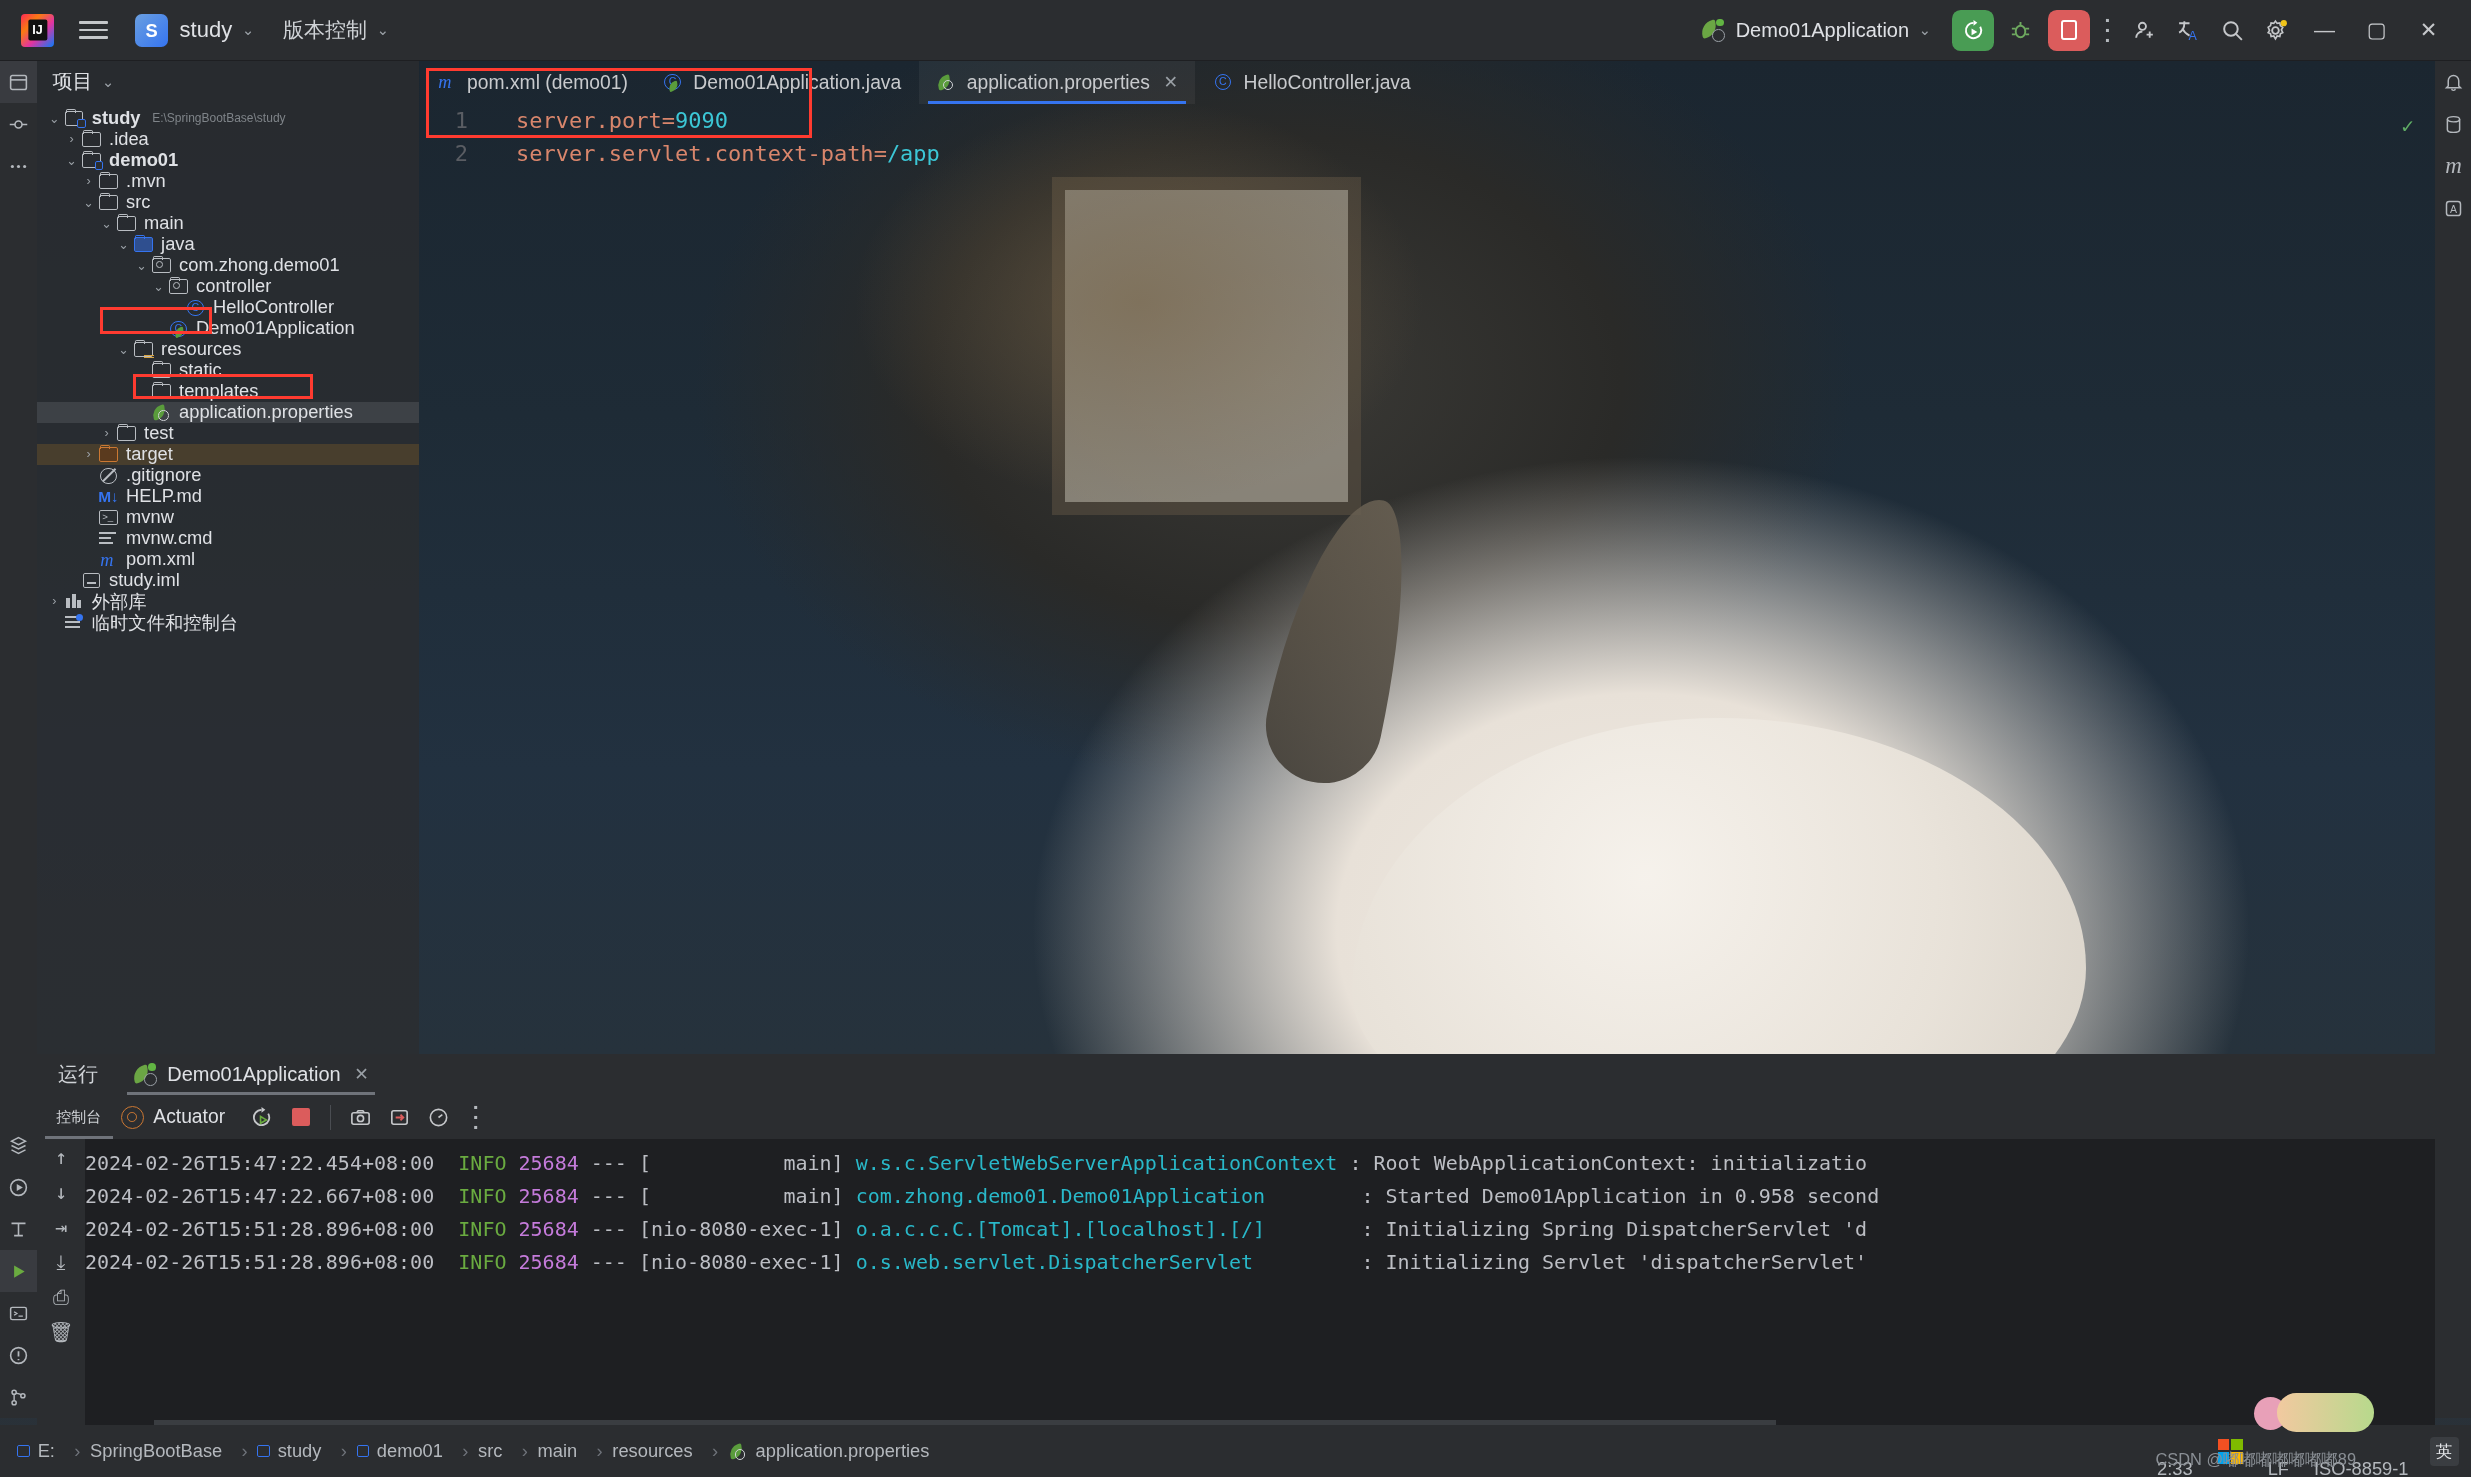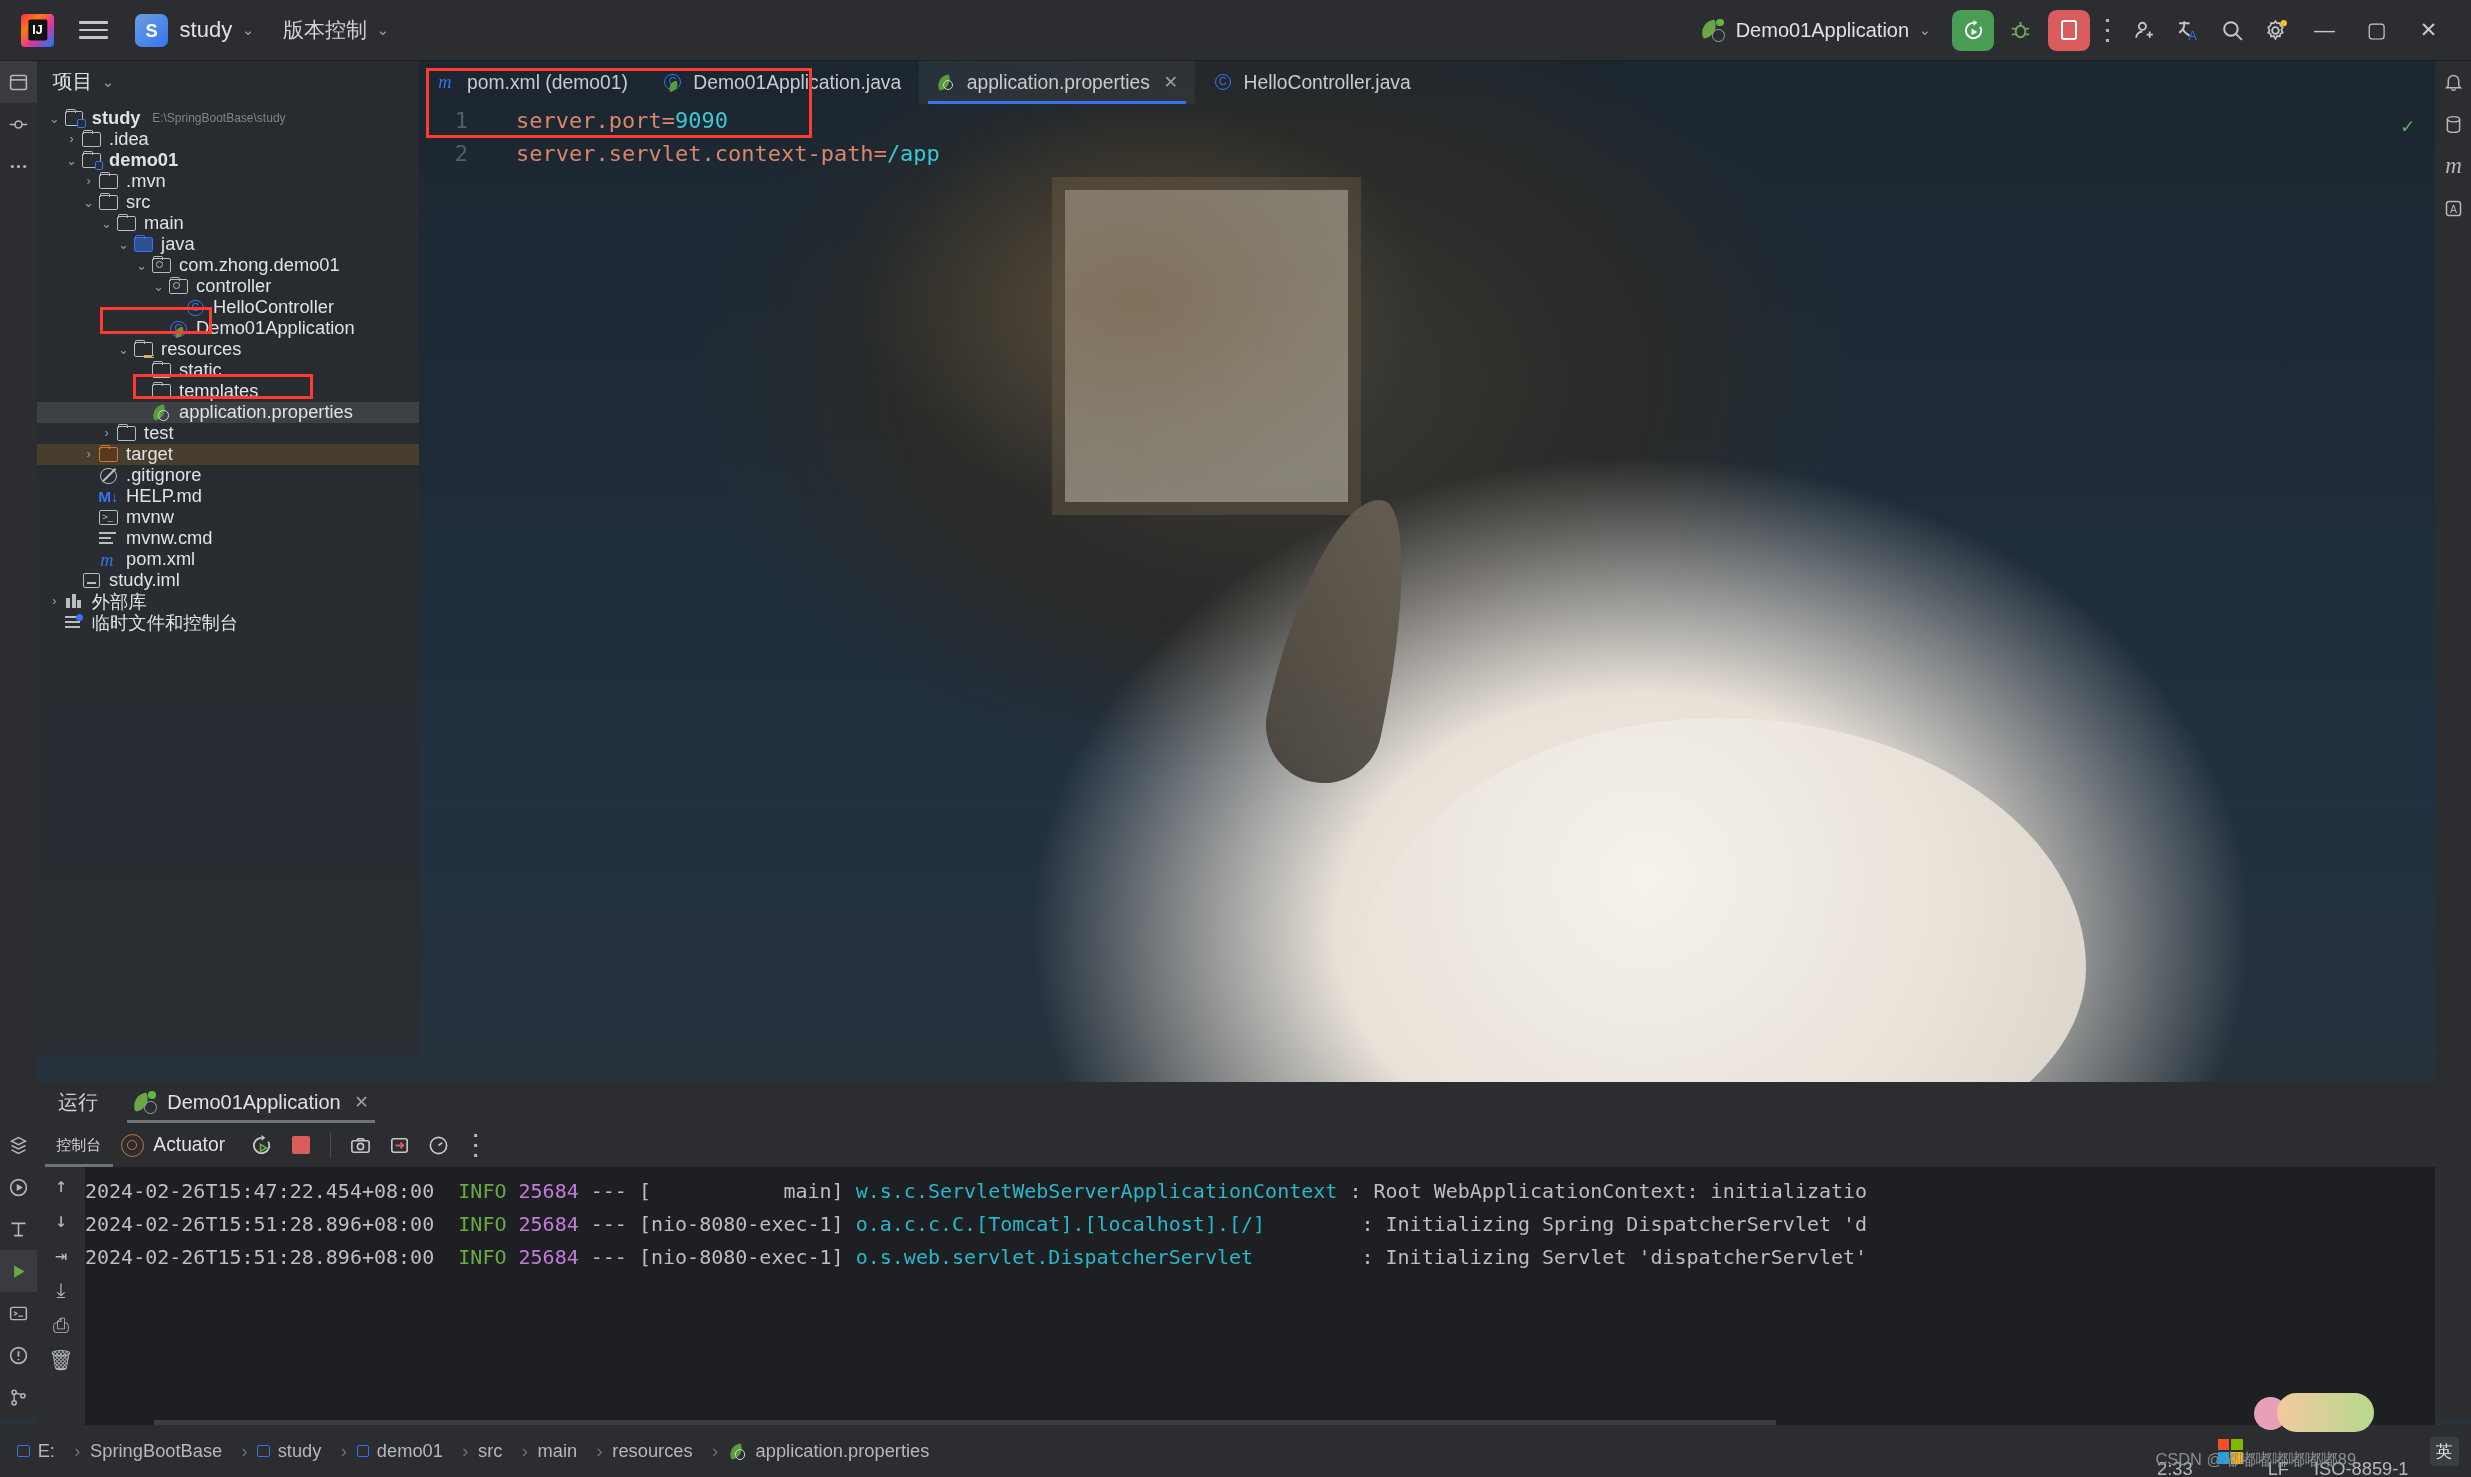--- a/index.html
+++ b/index.html
@@ -176,21 +176,21 @@
   .tab .tic { margin-right: 9.7px; width:21px; height:19.3px; position:relative; }
   .tabclose { margin-left: 13.5px; color:#9aa0a6; font-size: 17.4px; }
   .code { position:relative; height: 950px; font-family: "DejaVu Sans Mono", monospace; }
   .cline { height: 33px; display:flex; align-items:center; font-size: 22px; }
   .lnum { width: 70px; text-align:right; padding-right: 21px; color:#5a5d63; }
   .ctext { padding-left: 27px; white-space:pre; }
   .k { color:#d9866c; } .v { color:#3cc7d6; } .eq { color:#d9866c; }
   .checkok { position:absolute; right: 21px; top: 9.7px; color:#5fad65; font-size: 21px; }
 
   
-  .runpanel { position:absolute; left:37px; top:1082px; width: 2398px; height: 371px; background:#7f1d1d; z-index: 18; }
+  .runpanel { position:absolute; left:37px; top:1054px; width: 2398px; height: 371px; background:#7f1d1d; z-index: 18; }
   .run-tabs { height: 41px; display:flex; align-items:center; background:#2b2d30; }
   .run-lab { font-size: 20px; color:#cfd2d6; padding: 0 21px; }
   .run-tab { height: 41px; display:flex; align-items:center; padding: 0 13.5px; font-size:20px;
     color:#dfe1e5; position:relative; cursor:pointer; }
   .run-tab.active:after { content:""; position:absolute; left:7.7px; right:7.7px; bottom:0; height:2.9px; background:#6f737a; }
   .run-toolbar { height: 44px; display:flex; align-items:center; background:#2b2d30; }
   .rt-lab { font-size:15px; color:#cfd2d6; padding: 0 19.3px; position:relative; height:44px; line-height:44px; }
   .rt-lab.active:after { content:""; position:absolute; left:7.7px; right:7.7px; bottom:0; height:2.9px; background:#6f737a; }
   .rt-item { display:flex; align-items:center; font-size:19.3px; color:#dfe1e5; margin-right:17.4px; cursor:pointer; }
   .actuator-ic { width:23px; height:23px; border:1.9px solid #cc7832; border-radius:50%; margin-right:9.7px; position:relative; }
@@ -736,20 +736,21 @@
       <div class="consolegutter">
         <div class="cg-ic">↑</div>
         <div class="cg-ic">↓</div>
         <div class="cg-ic">⇥</div>
         <div class="cg-ic">⤓</div>
         <div class="cg-ic">⎙</div>
         <div class="cg-ic">🗑</div>
       </div>
       <div id="loglines">
           <div class="logline"><span class="lg-ts">2024-02-26T15:47:22.454+08:00</span>  <span class="lg-lvl">INFO</span> <span class="lg-pid">25684</span> <span class="lg-sep">---</span> <span class="lg-thr">[           main]</span> <span class="lg-cls">w.s.c.ServletWebServerApplicationContext</span> <span class="lg-msg">: Root WebApplicationContext: initializatio</span></div>
+          <div class="logline"><span class="lg-ts">2024-02-26T15:47:22.667+08:00</span>  <span class="lg-lvl">INFO</span> <span class="lg-pid">25684</span> <span class="lg-sep">---</span> <span class="lg-thr">[           main]</span> <span class="lg-cls">com.zhong.demo01.Demo01Application       </span> <span class="lg-msg">: Started Demo01Application in 0.958 second</span></div>
           <div class="logline"><span class="lg-ts">2024-02-26T15:51:28.896+08:00</span>  <span class="lg-lvl">INFO</span> <span class="lg-pid">25684</span> <span class="lg-sep">---</span> <span class="lg-thr">[nio-8080-exec-1]</span> <span class="lg-cls">o.a.c.c.C.[Tomcat].[localhost].[/]       </span> <span class="lg-msg">: Initializing Spring DispatcherServlet 'd</span></div>
           <div class="logline"><span class="lg-ts">2024-02-26T15:51:28.896+08:00</span>  <span class="lg-lvl">INFO</span> <span class="lg-pid">25684</span> <span class="lg-sep">---</span> <span class="lg-thr">[nio-8080-exec-1]</span> <span class="lg-cls">o.s.web.servlet.DispatcherServlet        </span> <span class="lg-msg">: Initializing Servlet 'dispatcherServlet'</span></div>
         </div>
     </div>
   </div>
 
   <div class="progress-bar"></div>
   <div class="tray-blob">
       <i class="c1"></i>
       <i class="c2"></i>

